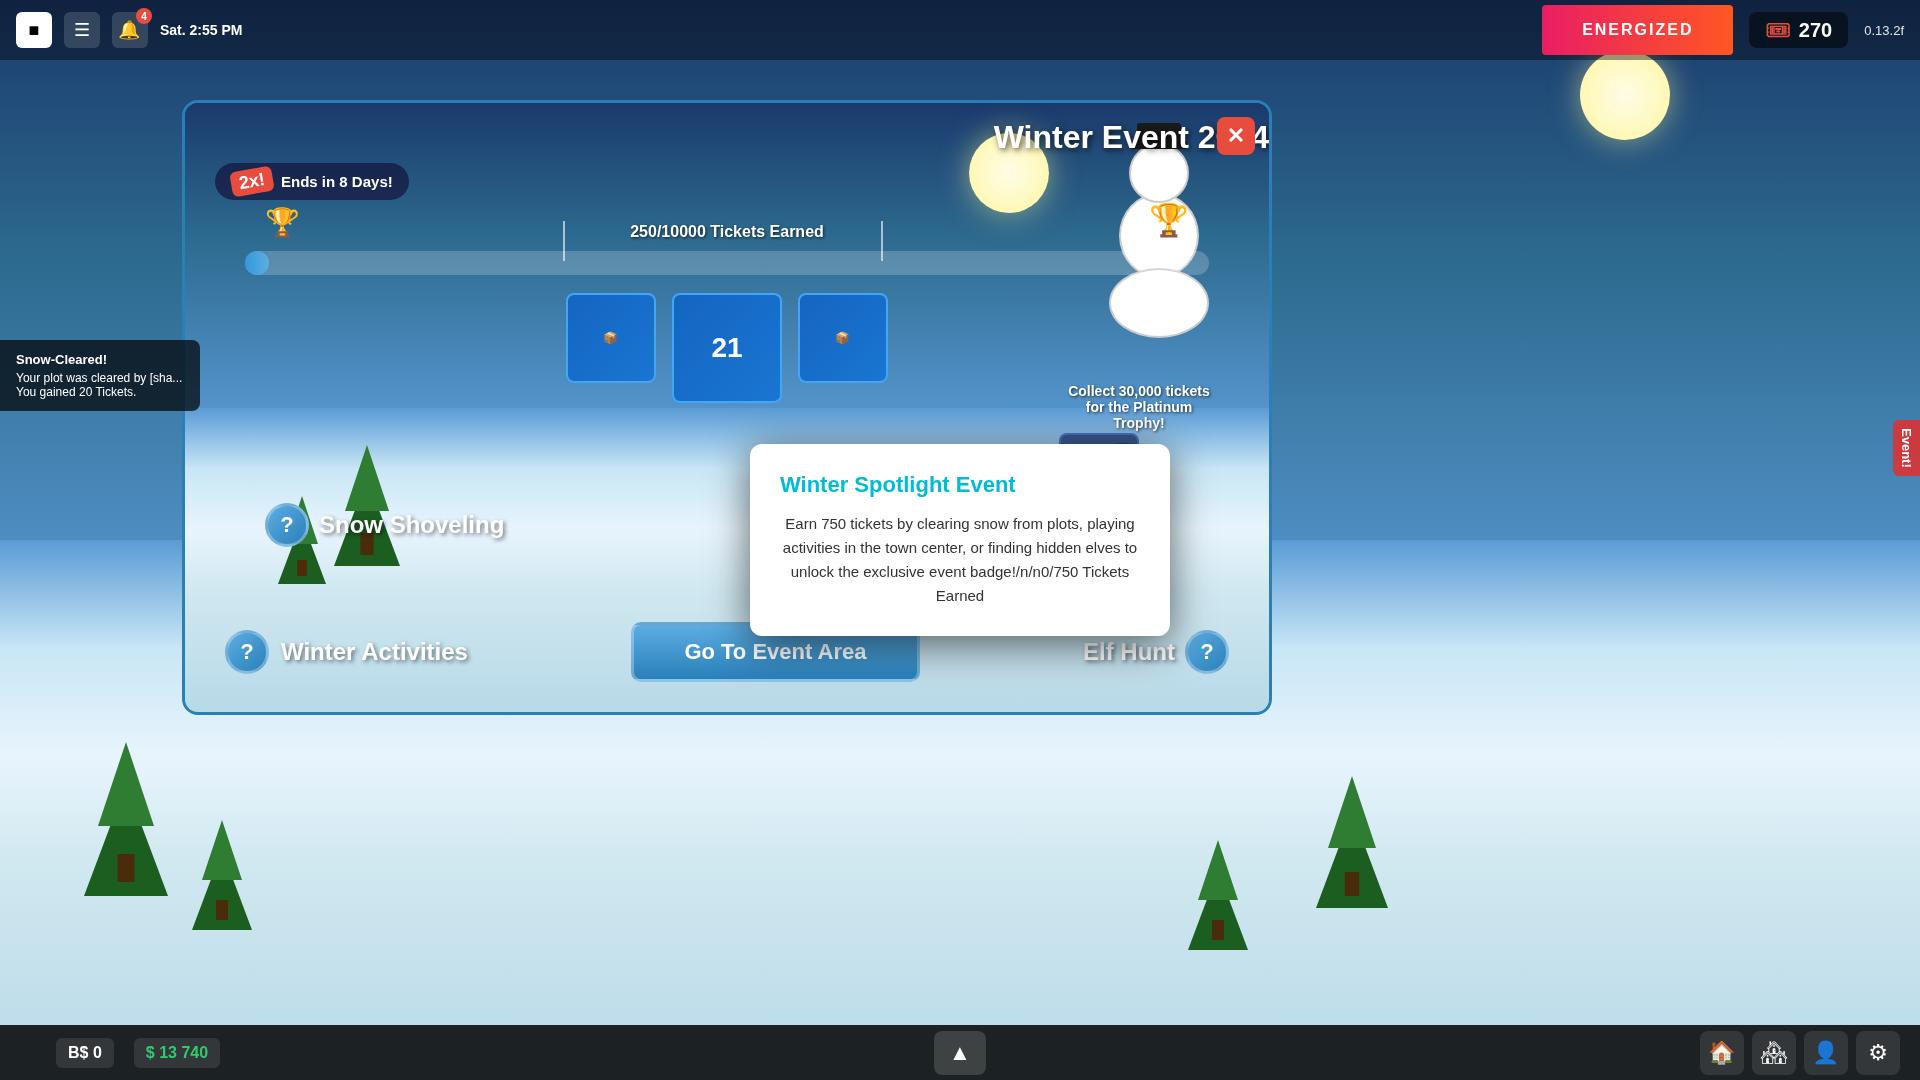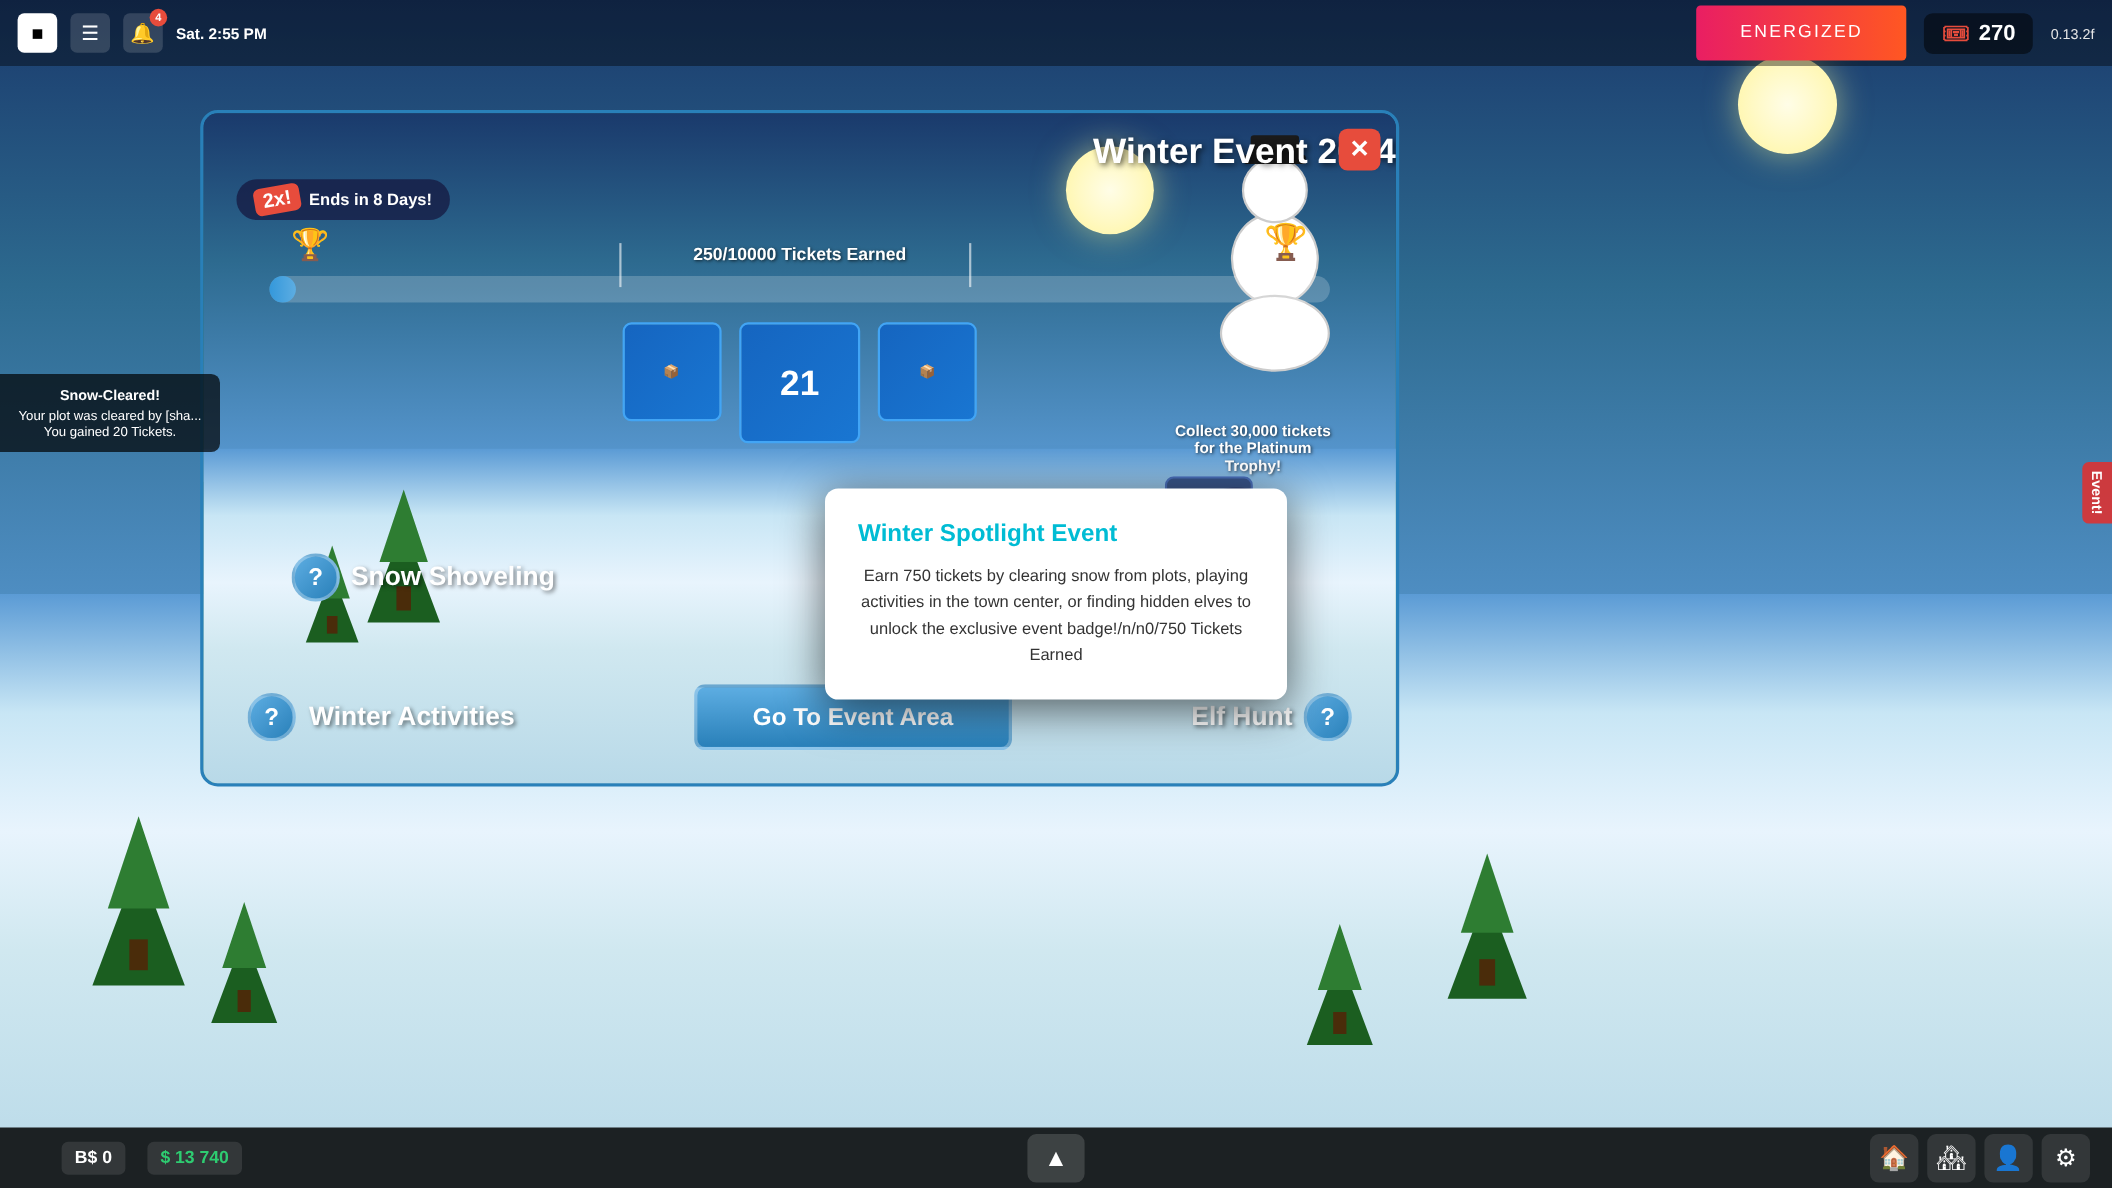--- a/index.html
+++ b/index.html
@@ -73,21 +73,21 @@
     }
     .top-bar-right {
       margin-left: auto;
       display: flex;
       align-items: center;
       gap: 16px;
     }
     .energized-bar {
       background: linear-gradient(90deg, #e91e63, #ff5722);
       color: #fff;
-      font-weight: 400;
+      font-weight: 700;
       font-size: 16px;
       padding: 16px 40px;
       border-radius: 4px;
       letter-spacing: 2px;
       margin-left: 32px;
     }
     .ticket-display {
       background: rgba(0,0,0,0.5);
       color: #fff;
       font-weight: 800;
@@ -111,21 +111,20 @@
     .snow-cleared-notif {
       position: absolute;
       left: 0; top: 340px;
       background: rgba(0,0,0,0.7);
       color: #fff;
       padding: 12px 16px;
       border-radius: 0 8px 8px 0;
       width: 200px;
       font-size: 12px;
       z-index: 100;
-      text-align: center;
     }
     .snow-cleared-title {
       font-weight: 700;
       font-size: 13px;
       margin-bottom: 4px;
     }
 
     
     .event-modal {
       position: absolute;
@@ -327,21 +326,21 @@
       flex-direction: column;
       align-items: center;
       justify-content: center;
       border: 2px solid #42a5f5;
       color: #fff;
       font-size: 12px;
       font-weight: 700;
     }
     .reward-box-large {
       width: 110px; height: 110px;
-      font-size: 32px;
+      font-size: 28px;
       font-weight: 900;
     }
 
     
     .percent-display {
       position: absolute;
       top: 340px; right: 100px;
       background: rgba(20,20,80,0.7);
       border-radius: 50%;
       width: 90px; height: 90px;

